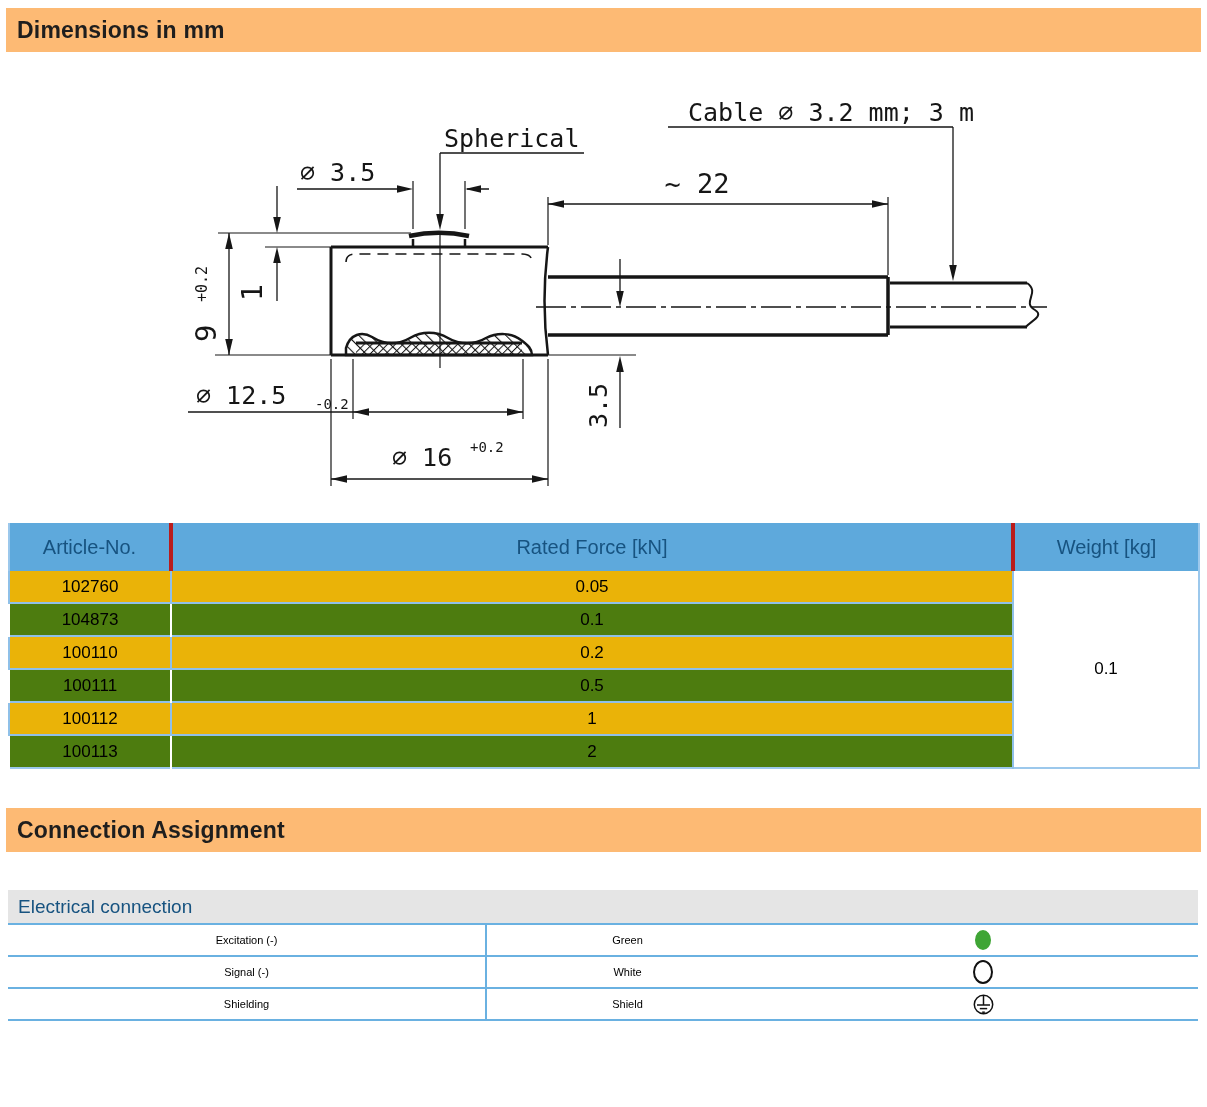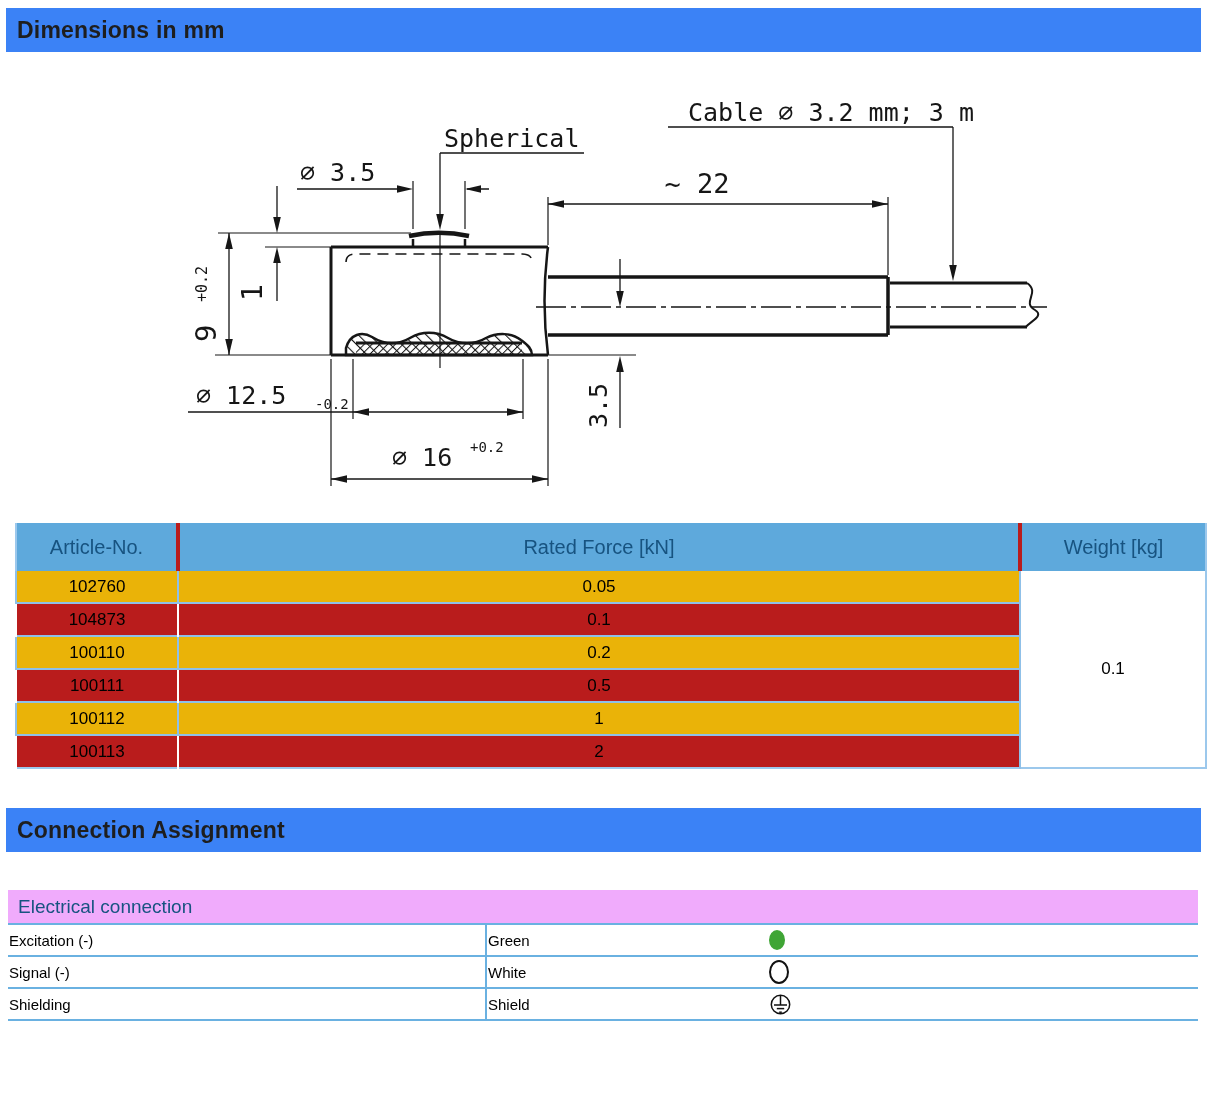--- a/index.html
+++ b/index.html
@@ -1,47 +1,47 @@
 <!DOCTYPE html>
 <html><head>
 <meta charset="utf-8">
 <style>
   html,body{margin:0;padding:0;background:#fff;}
   body{width:1207px;height:1107px;position:relative;font-family:"Liberation Sans",sans-serif;}
 
-  .section-bar{position:absolute;left:6px;width:1195px;height:44px;background:#3b82f6;
+  .section-bar{position:absolute;left:6px;width:1195px;height:44px;background:#fdba74;
     display:flex;align-items:center;padding-left:11px;box-sizing:border-box;}
   .section-bar h2{margin:0;font-size:23px;font-weight:bold;color:#1e1e1e;letter-spacing:.2px;}
   #bar-dimensions{top:8px;}
   #bar-connection{top:808px;}
 
   #drawing{position:absolute;left:0;top:52px;}
   #drawing text{font-family:"DejaVu Sans Mono","DejaVu Sans",monospace;fill:#161616;}
 
   
-  .ratings-wrap{position:absolute;left:15px;top:523px;width:1190px;}
+  .ratings-wrap{position:absolute;left:8px;top:523px;width:1190px;}
   table.ratings{border-collapse:collapse;table-layout:fixed;width:1190px;
     border:2px solid #9cc8ec;border-top:none;}
   table.ratings col.c1{width:162px;} table.ratings col.c2{width:842px;} table.ratings col.c3{width:186px;}
   table.ratings th{background:#5ea9dc;color:#175380;font-weight:normal;font-size:20px;height:46px;
     border-left:4px solid #b91c1c;}
   table.ratings th:first-child{border-left:none;}
   table.ratings td{height:29px;font-size:17px;color:#000;text-align:center;
     border-top:2px solid #8fc0e8;border-left:2px solid #8fc0e8;background:#eab308;}
   table.ratings tbody tr:first-child td{border-top:none;}
-  table.ratings tr.alt td{background:#b91c1c;border-left-color:#fff;}
+  table.ratings tr.alt td{background:#4d7c0f;border-left-color:#fff;}
   table.ratings td.weight-cell{background:#fff !important;border-left:2px solid #8fc0e8 !important;}
 
   
   .elec-wrap{position:absolute;left:8px;top:890px;width:1190px;}
-  .elec-head{height:33px;background:#f0abfc;color:#175380;font-size:19px;line-height:33px;
+  .elec-head{height:33px;background:#e5e5e5;color:#175380;font-size:19px;line-height:33px;
     padding-left:10px;box-sizing:border-box;}
   table.elec{border-collapse:collapse;table-layout:fixed;width:1190px;border-bottom:2px solid #6ab1e1;}
   table.elec col.e1{width:478px;} table.elec col.e2{width:282px;} table.elec col.e3{width:430px;}
-  table.elec td{height:28px;font-size:15px;color:#000;text-align:left;background:#fff;
+  table.elec td{height:28px;font-size:11px;color:#000;text-align:center;background:#fff;
     border-top:2px solid #6ab1e1;}
   table.elec td.sep{border-left:2px solid #6ab1e1;margin-left:21px;}
   .wire-dot{display:inline-block;width:16px;height:20px;border-radius:50%;vertical-align:middle;}
   .shield-glyph{vertical-align:middle;}
 </style>
 </head>
 <body>
 
 <div class="section-bar" id="bar-dimensions">
   <h2>Dimensions in mm</h2>

